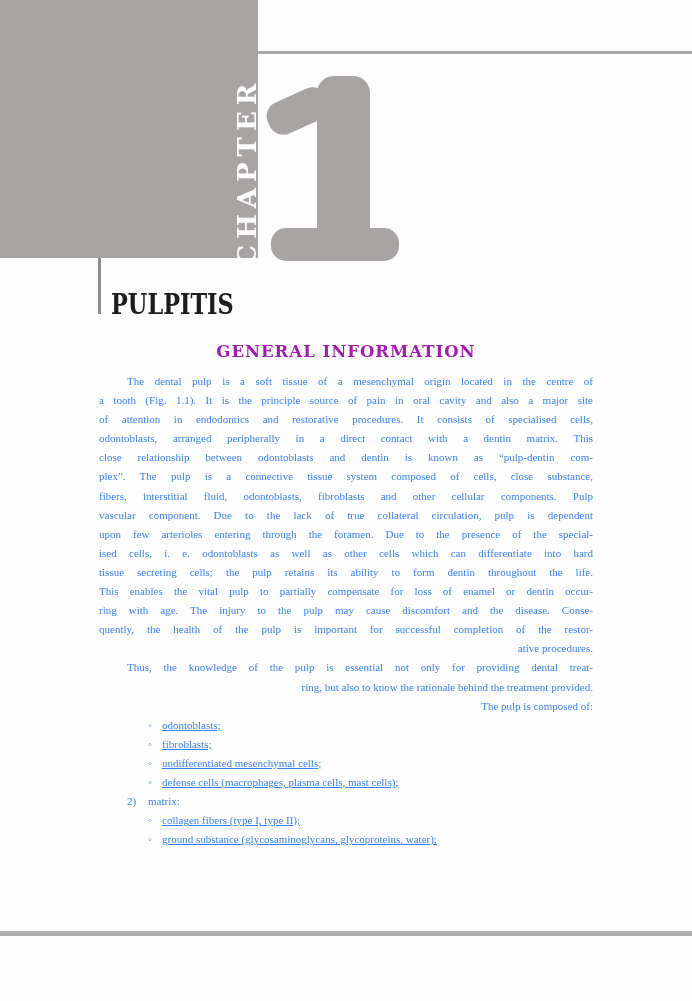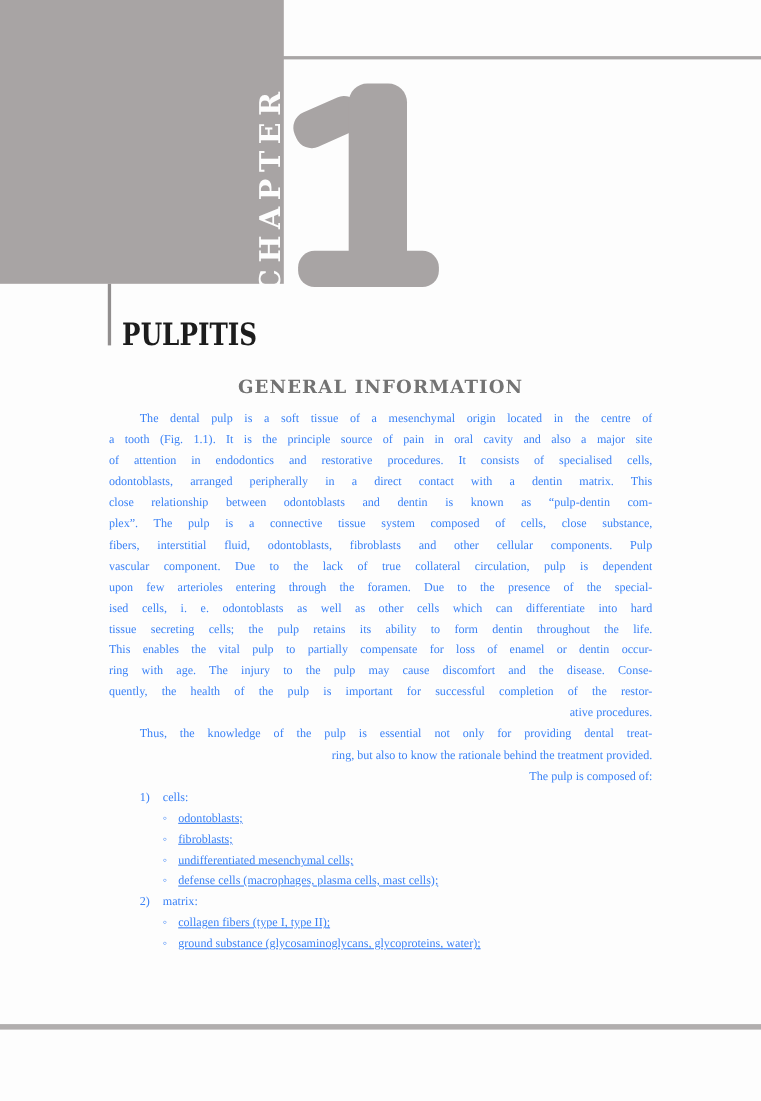--- a/index.html
+++ b/index.html
@@ -64,21 +64,21 @@
   }
   .section-heading {
     position: absolute;
     left: 99px; top: 342px;
     width: 494px;
     text-align: center;
     font-family: "DejaVu Serif", serif;
     font-weight: bold;
     font-size: 16.5px;
     letter-spacing: 1px;
-    color: #737373;
+    color: #a21caf;
   }
   
   .body-col {
     position: absolute;
     left: 99px; top: 372px;
     width: 494px;
     font-size: 11px;
     color: #3b82f6;
     overflow: hidden;
   }
@@ -149,21 +149,20 @@
       <div class="jline">ring with age. The injury to the pulp may cause discomfort and the disease. Conse-</div>
       <div class="jline">quently, the health of the pulp is important for successful completion of the restor-</div>
       <div class="lline">ative procedures.</div>
     </div>
     <div>
       <div class="jline indent">Thus, the knowledge of the pulp is essential not only for providing dental treat-</div>
       <div class="lline">ring, but also to know the rationale behind the treatment provided.</div>
     </div>
     <div class="lline indent">The pulp is composed of:</div>
     <div>
-      <div class="line list-l1"><span class="marker m1">1)</span><span>cells:</span></div>
       <div class="line list-l2"><span class="marker m2">◦</span><span>odontoblasts;</span></div>
       <div class="line list-l2"><span class="marker m2">◦</span><span>fibroblasts;</span></div>
       <div class="line list-l2"><span class="marker m2">◦</span><span>undifferentiated mesenchymal cells;</span></div>
       <div class="line list-l2"><span class="marker m2">◦</span><span>defense cells (macrophages, plasma cells, mast cells);</span></div>
       <div class="line list-l1"><span class="marker m1">2)</span><span>matrix:</span></div>
       <div class="line list-l2"><span class="marker m2">◦</span><span>collagen fibers (type I, type II);</span></div>
       <div class="line list-l2"><span class="marker m2">◦</span><span>ground substance (glycosaminoglycans, glycoproteins, water);</span></div>
     </div>
   </div>
 

